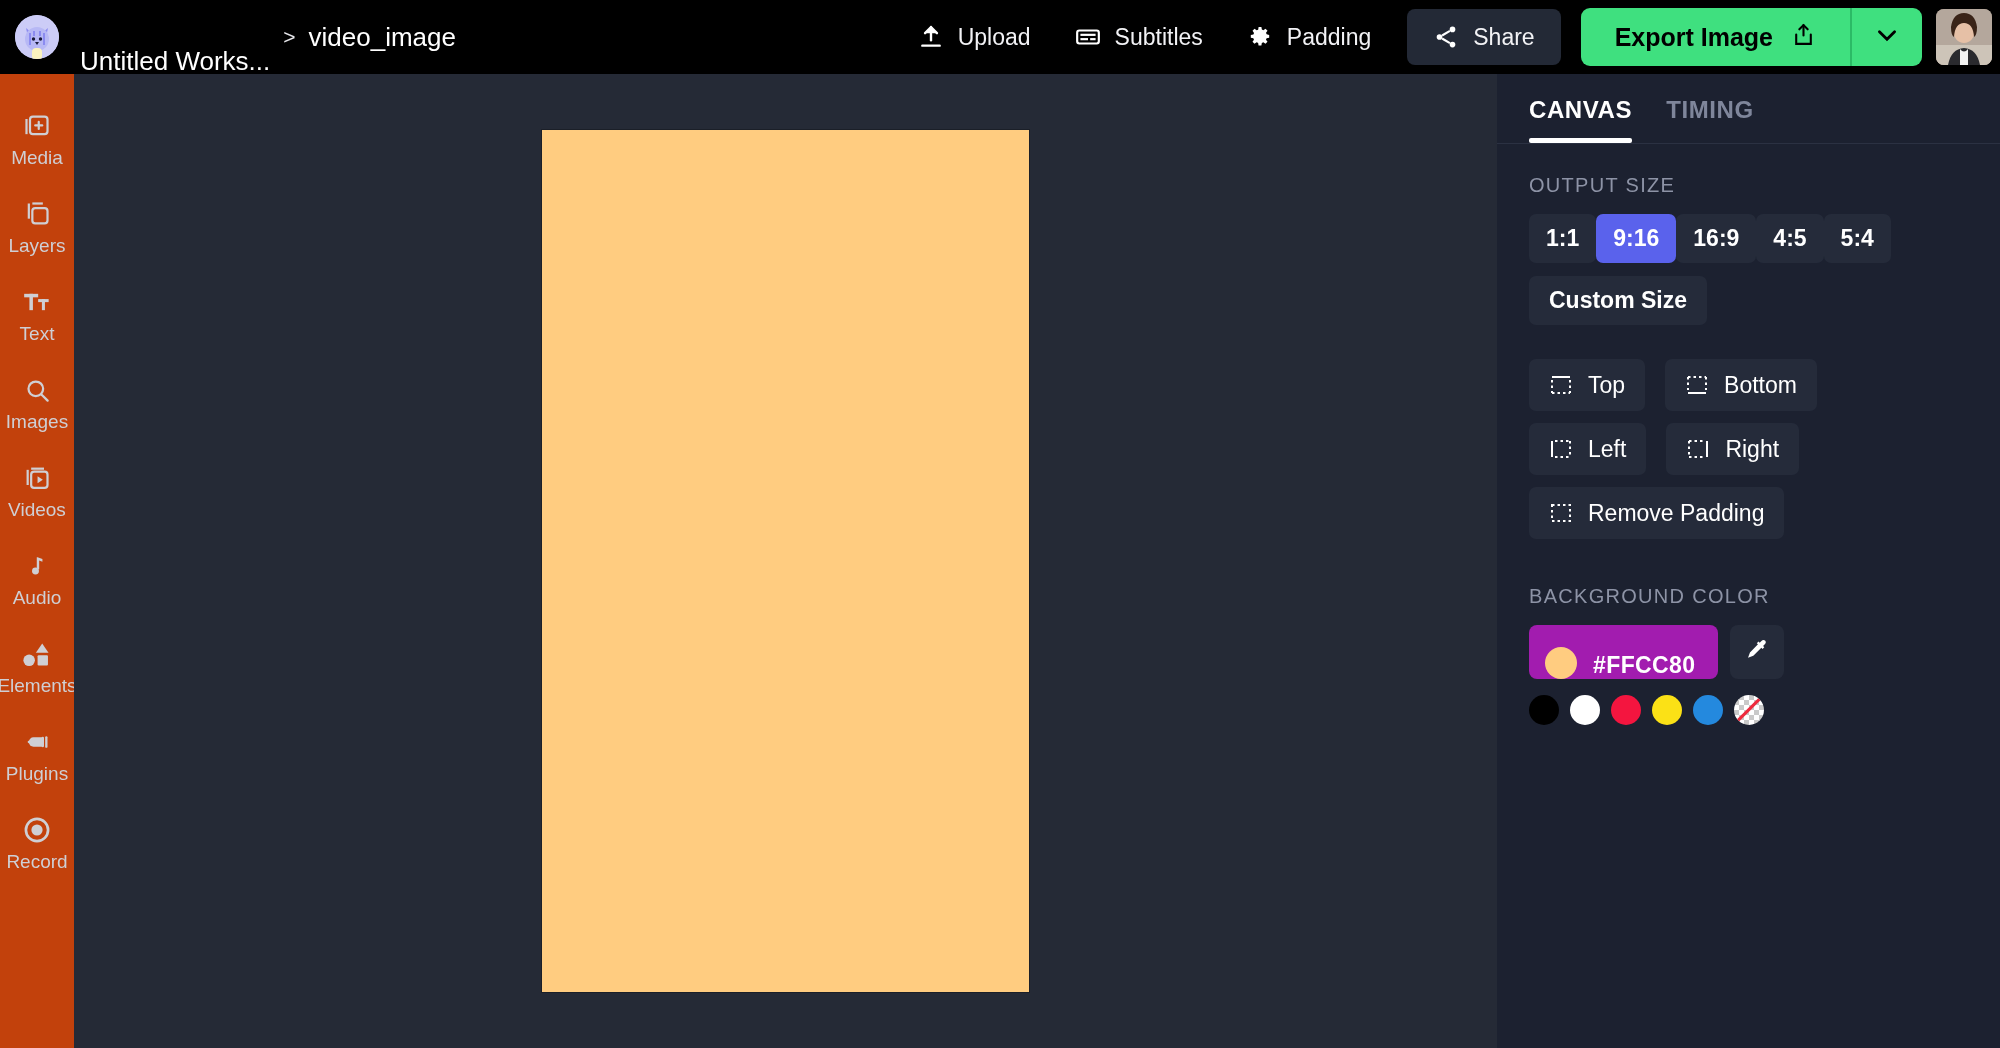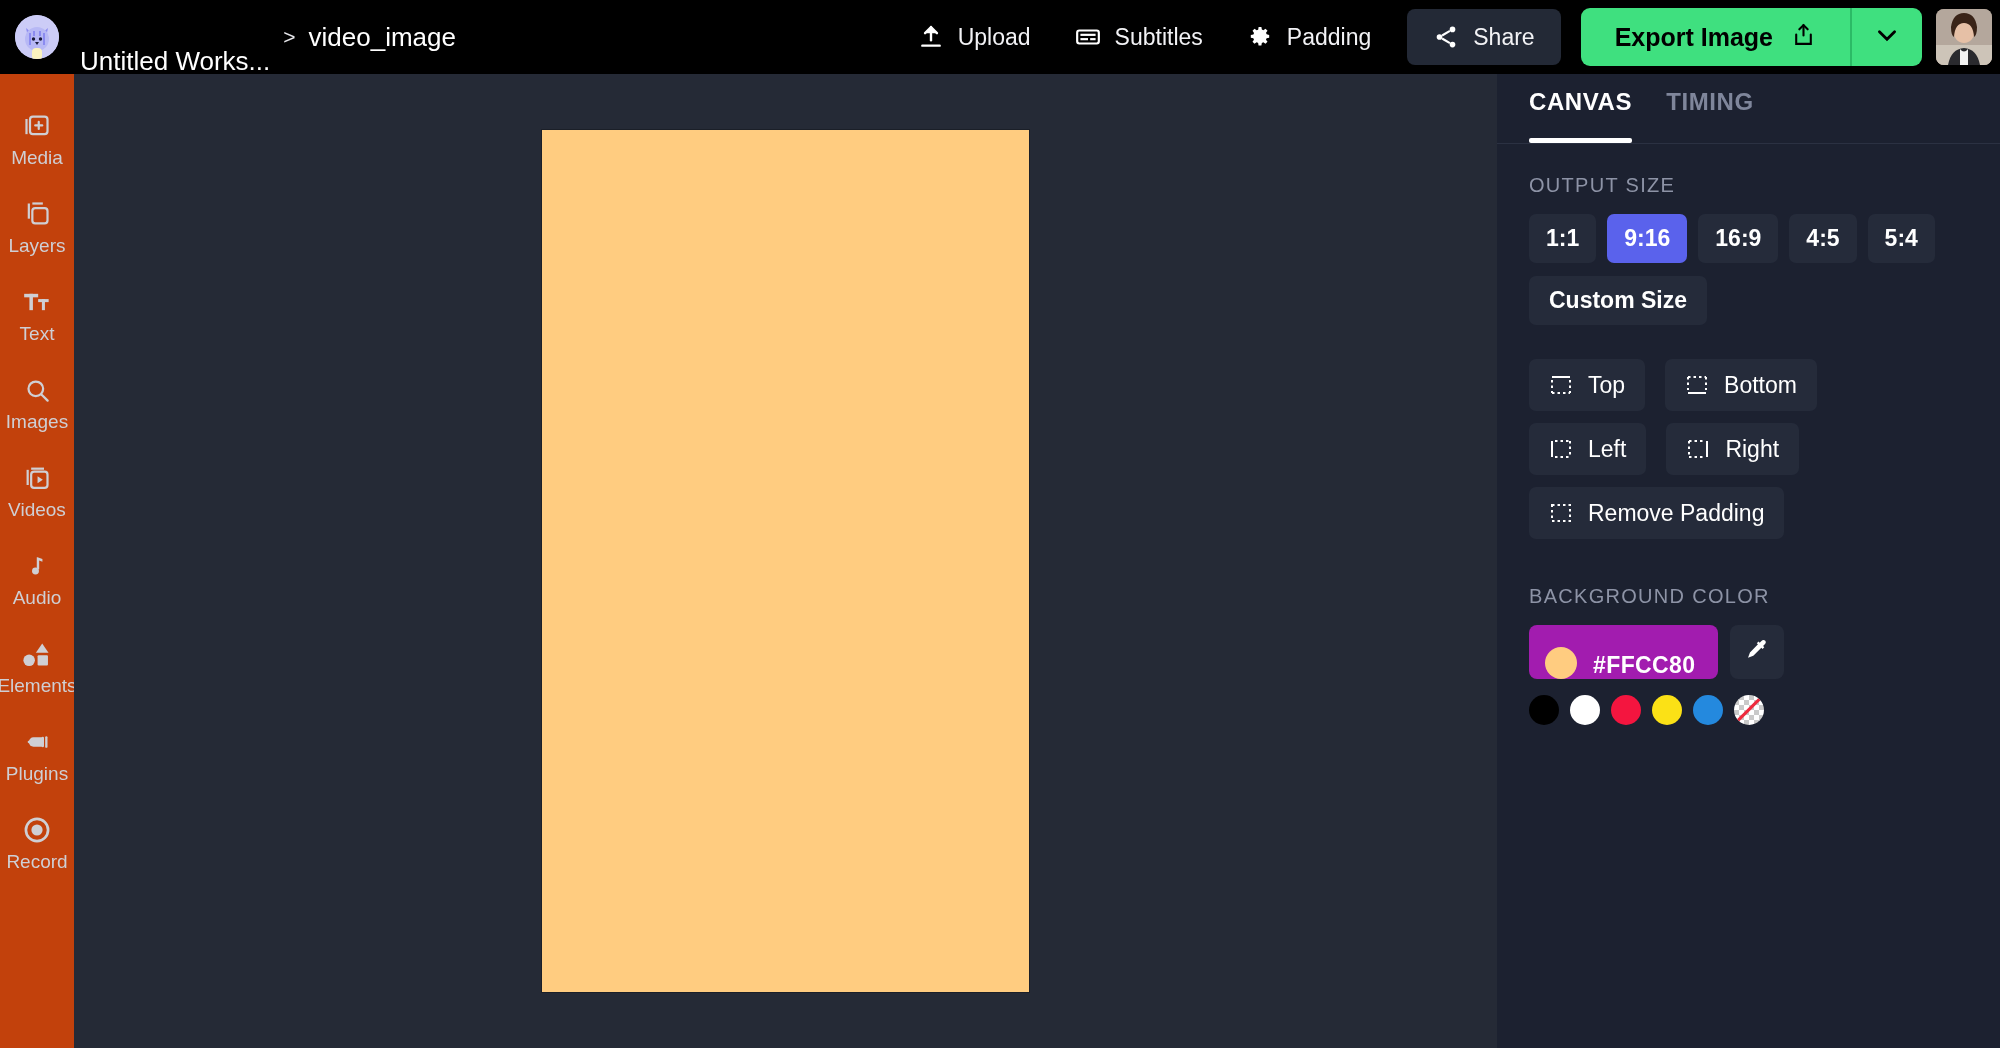--- a/index.html
+++ b/index.html
@@ -96,32 +96,32 @@
   .rightpanel {
     position: absolute; top: 74px; left: 1497px; width: 503px; height: 974px;
     background: #1c2130;
   }
   .tabs {
     display: flex; align-items: flex-end; height: 70px;
     padding-left: 32px; gap: 34px; border-bottom: 1px solid #2b3142;
   }
   .tab {
     font-size: 24px; font-weight: bold; letter-spacing: 0.6px;
-    padding-bottom: 27px; cursor: pointer; color: #7f869b; position: relative;
+    padding-bottom: 19px; cursor: pointer; color: #7f869b; position: relative;
   }
   .tab.active { color: #ffffff; }
   .tab.active::after {
     content: ""; position: absolute; left: 0; right: 0; bottom: 0;
     height: 5px; background: #ffffff; border-radius: 2px;
   }
   .panel-body { padding: 30px 32px 0 32px; }
   .sect-label {
     font-size: 20px; letter-spacing: 1.3px; color: #8d93a6; margin-bottom: 17px;
   }
-  .chiprow { display: flex; flex-wrap: wrap; gap: 11px; }
+  .chiprow { display: flex; flex-wrap: wrap; }
   .chip {
     background: #252b3a; color: #ffffff; font-size: 23px; font-weight: bold;
     border-radius: 7px; padding: 11px 17px; cursor: pointer; white-space: nowrap;
   }
   .chip.sel { background: #5a62ec; }
   .chip.wide { font-weight: bold; padding: 11px 20px; }
   .gap-b { height: 34px; }
 
   .padrow { display: flex; gap: 20px; margin-bottom: 12px; }
   .padbtn {

